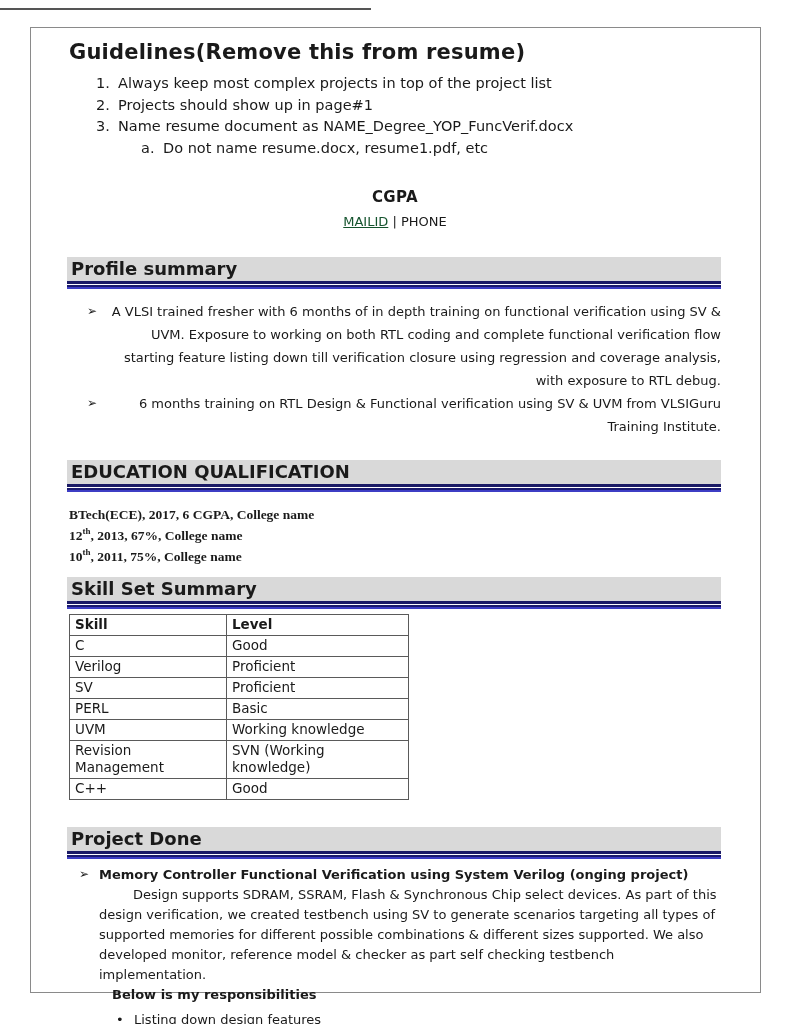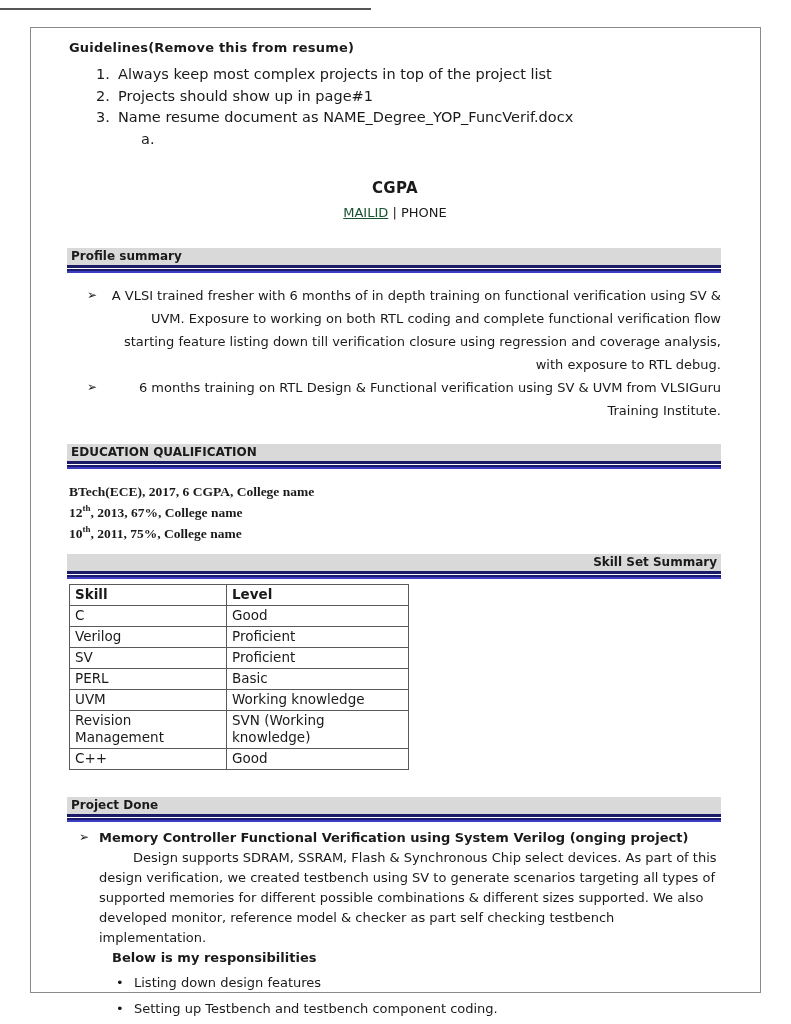--- a/index.html
+++ b/index.html
@@ -6,34 +6,34 @@
   html,body { width:791px; background:#ffffff; font-family:"DejaVu Sans", sans-serif; color:#1a1a1a; }
   .canvas { position:relative; width:791px; height:1024px; background:#fff; overflow:hidden; }
 
   .top-fragment-line { position:absolute; left:0; top:8px; width:371px; height:2px; background:#555; }
 
   .page { position:absolute; left:30px; top:27px; width:731px; height:966px;
           border:1px solid #8a8a8a; background:#fff; }
   .content { padding:10px 39px 0 38px; }
 
   
-  .g-title { font-size:13px; font-weight:bold; margin-top:2px; letter-spacing:.2px; }
+  .g-title { font-size:21px; font-weight:bold; margin-top:2px; letter-spacing:.2px; }
   .g-list { margin-top:9px; font-size:14.5px; line-height:21.5px; }
   .g-item { display:flex; }
   .g-item .num { width:22px; margin-left:27px; flex:none; text-align:left; }
   .g-item.sub .num { margin-left:72px; }
 
   
   .name { text-align:center; font-size:15px; font-weight:bold; margin-top:29px; letter-spacing:.4px; }
   .contact { text-align:center; font-size:13px; margin-top:8px; }
   .contact a { color:#14532d; text-decoration:underline; cursor:pointer; }
 
   
   .section-bar { background:#d9d9d9; border-bottom:3px solid #1b1b66;
-                 font-size:12px; font-weight:bold; padding:1px 4px 2px 4px;
+                 font-size:18px; font-weight:bold; padding:1px 4px 2px 4px;
                  margin-left:-2px; }
   .section-rule { margin-left:-2px; margin-top:1px; height:3px;
                   border-top:2px solid #1b1b6e; border-bottom:2px solid #3d3dc4; }
 
   
   .p-bullets { margin-top:11px; font-size:13px; line-height:23px; }
   .p-bullet { display:flex; }
   .p-bullet .m { width:20px; margin-left:18px; flex:none; font-size:12px; }
   .p-bullet .t { flex:1;text-align:right; }
 
@@ -54,21 +54,21 @@
   .proj-title-row { display:flex; margin-top:8px; font-weight:bold; }
   .proj-title-row .m { width:20px; margin-left:10px; flex:none; font-size:12px; }
   .proj-desc { margin-left:30px; margin-top:3px; line-height:20px; text-indent:34px; }
   .proj-resp-head { margin-left:43px; font-weight:bold; line-height:20px; }
   .resp-list { margin-top:2px; line-height:26px; }
   .resp-item { display:flex; }
   .resp-item .m { width:18px; margin-left:47px; flex:none; }
 
   .spacer-mt-28 { margin-top:28px; }
   .spacer-mt-22 { margin-top:22px; }
-  .spacer-mt-12 { margin-top:12px;text-align:right; }
+  .spacer-mt-12 { margin-top:12px; }
   .spacer-mt-27 { margin-top:27px; }
 </style>
 </head>
 <body>
 
 <div class="canvas">
   <div class="top-fragment-line"></div>
 
   <div class="page">
     <div class="content">
@@ -82,20 +82,21 @@
         <div class="g-item">
           <span class="num">2.</span>
           <span class="t">Projects should show up in page#1</span>
         </div>
         <div class="g-item">
           <span class="num">3.</span>
           <span class="t">Name resume document as NAME_Degree_YOP_FuncVerif.docx</span>
         </div>
         <div class="g-item sub">
           <span class="num">a.</span>
+          <span class="t">Do not name resume.docx, resume1.pdf, etc</span>
         </div>
       </div>
 
       <div class="name">CGPA</div>
       <div class="contact"><a>MAILID</a><span> | </span><span>PHONE</span></div>
 
       <div class="spacer-mt-28">
         <div class="section-bar">Profile summary</div>
         <div class="section-rule"></div>
       </div>

